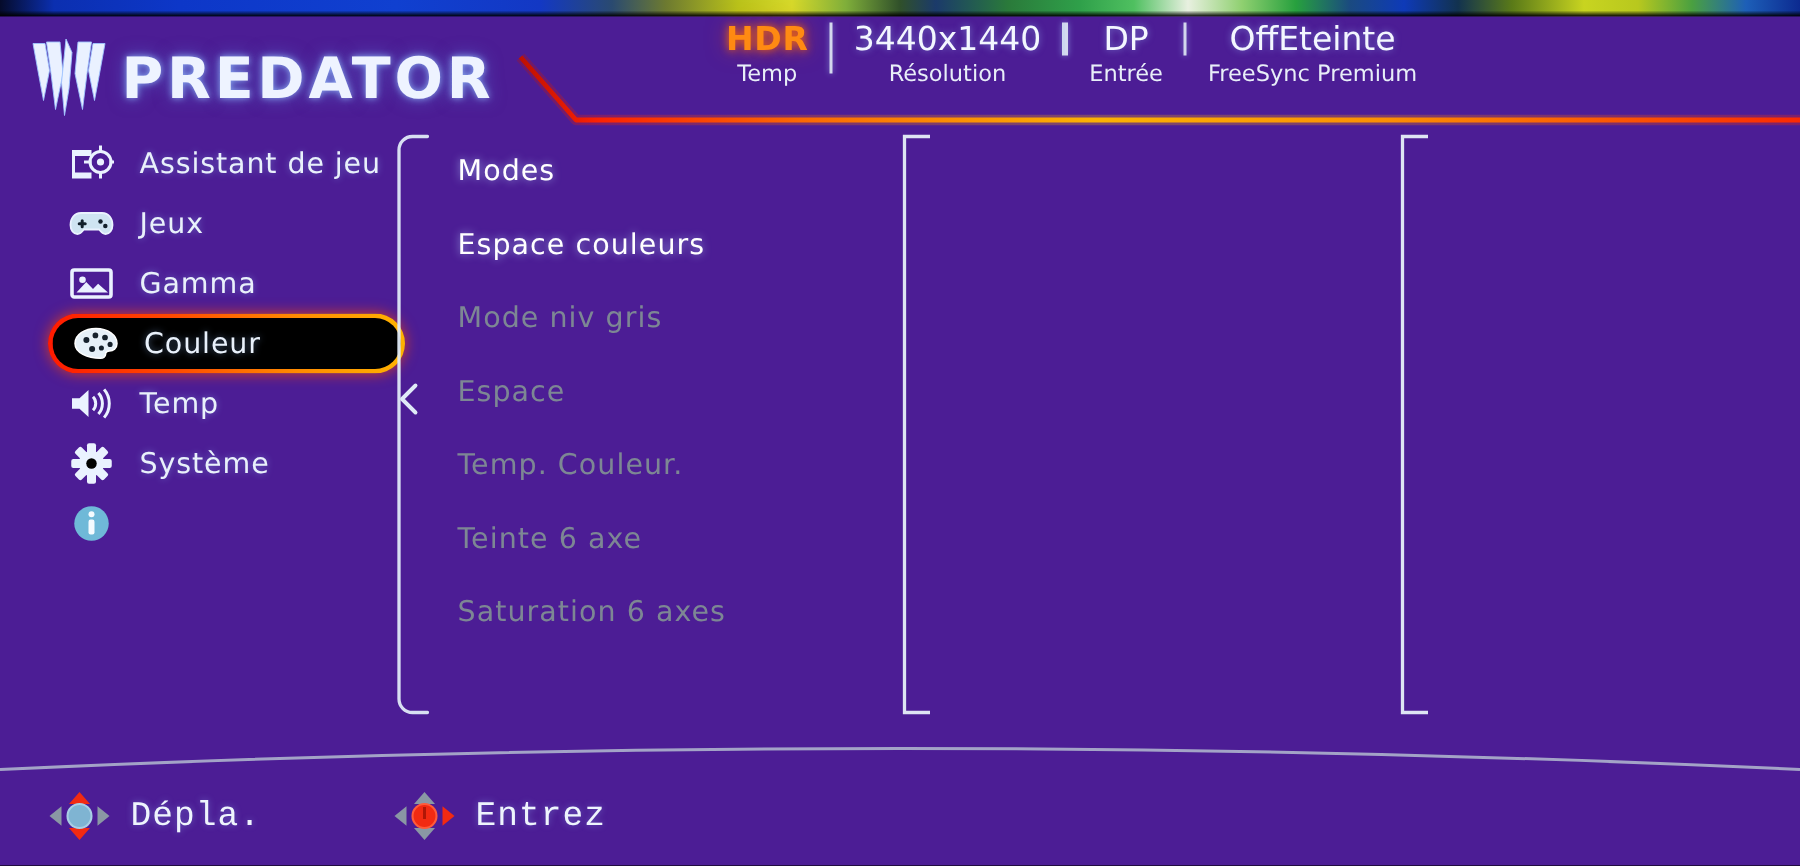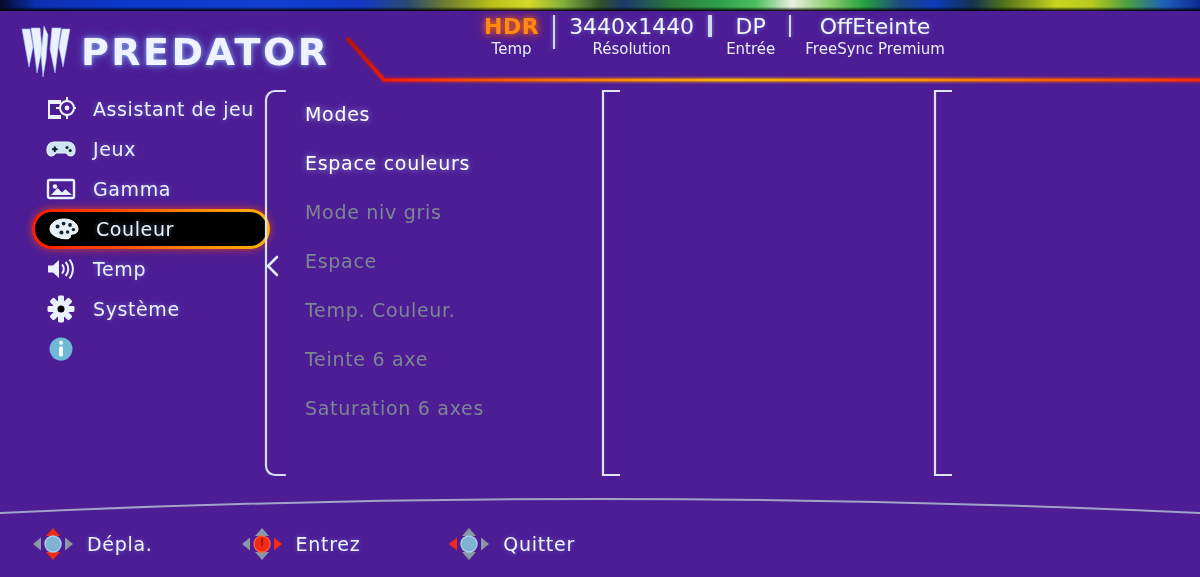--- a/index.html
+++ b/index.html
@@ -109,22 +109,23 @@
   .sub-item.dim { color:#7d8794;text-align:center; }
 
   
   #bottom-divider { position:absolute; left:0; top:470px; width:1200px; height:36px; }
   #bottom-bar {
     position:absolute; left:0; top:500px; width:1200px; height:66px;
     display:flex; align-items:center;
   }
   .hint { display:flex; align-items:center; gap:13px; }
   .hint-label {
-    font-size:19px; color:#eef4fd; letter-spacing:.7px;
+    font-size:23px; color:#eef4fd; letter-spacing:.7px;
     text-shadow:0 0 5px rgba(150,195,255,.4);
+    font-family:Liberation Mono, monospace;
   }
   .hint-icon { width:42px; height:34px; flex:0 0 42px; }
 </style>
 </head>
 <body>
 
 <div id="game-strip"></div>
 
 <div id="osd">
 
@@ -321,24 +322,14 @@
         <path d="M21,1 l7,8 h-14 z" fill="#8a97a4"></path>
         <path d="M21,33 l7,-8 h-14 z" fill="#8a97a4"></path>
         <path d="M1,17 l8,-6.5 v13 z" fill="#8a97a4"></path>
         <path d="M41,17 l-8,-6.5 v13 z" fill="#f22a12"></path>
         <circle cx="21" cy="17" r="8" fill="#f22a12" stroke="#ff5a3a" stroke-width="1.4"></circle>
         <rect x="20" y="11" width="2" height="8" fill="#b01606"></rect>
       </svg>
       <span class="hint-label">Entrez</span>
     </div>
 
-    <div class="hint" style="margin-left:88px">
-      <svg class="hint-icon" viewBox="0 0 42 34">
-        <path d="M21,1 l7,8 h-14 z" fill="#8a97a4"></path>
-        <path d="M21,33 l7,-8 h-14 z" fill="#8a97a4"></path>
-        <path d="M1,17 l8,-6.5 v13 z" fill="#f22a12"></path>
-        <path d="M41,17 l-8,-6.5 v13 z" fill="#8a97a4"></path>
-        <circle cx="21" cy="17" r="8" fill="#7fb4d2" stroke="#a9cfe4" stroke-width="1.4"></circle>
-      </svg>
-      <span class="hint-label">Quitter</span>
-    </div>
   </div>
 </div>
 
 </body></html>

